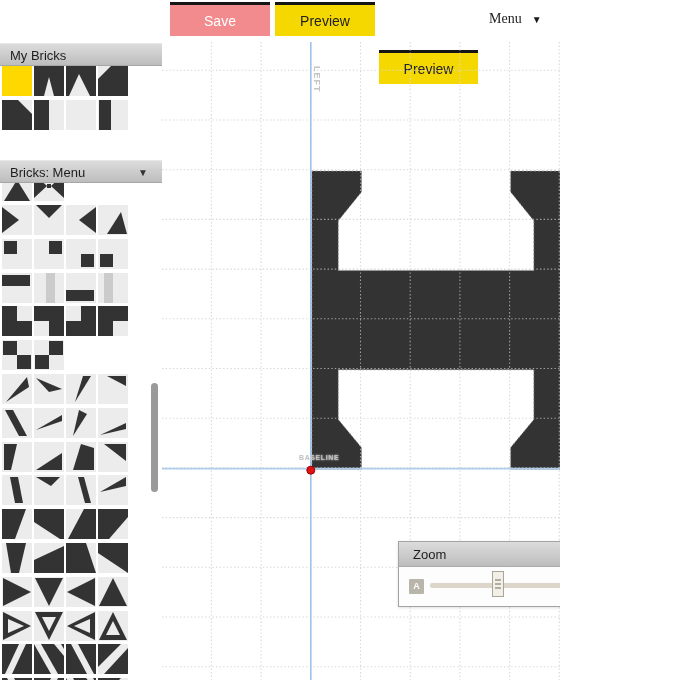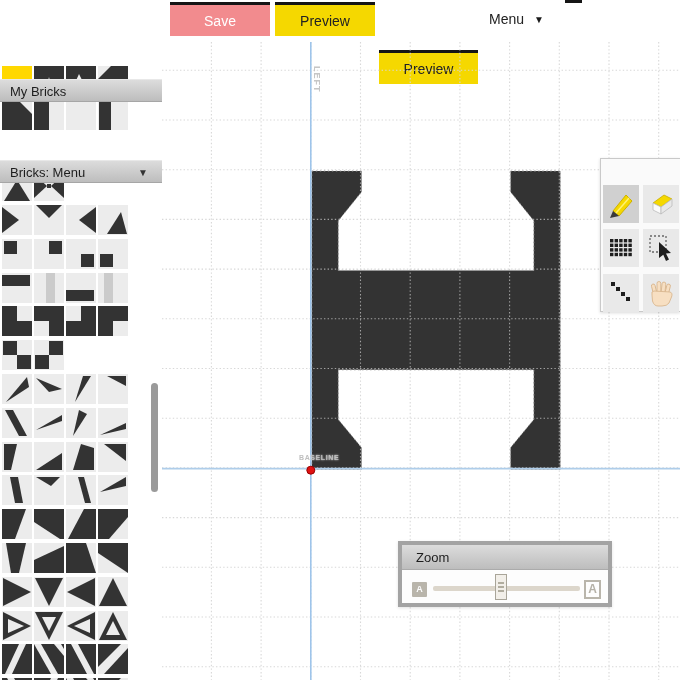--- a/index.html
+++ b/index.html
@@ -1,34 +1,34 @@
 <!DOCTYPE html>
 <html><head>
 <meta charset="utf-8">
 <style>
   html,body{margin:0;padding:0;background:#fff;}
-  #app{position:relative;width:680px;height:680px;overflow:hidden;background:#ffffff;
+  #app{position:relative;width:560px;height:680px;overflow:hidden;background:#ffffff;
        font-family:"Liberation Sans",sans-serif;-webkit-font-smoothing:antialiased;}
   
   .tb-btn{position:absolute;top:2px;height:34px;border:none;border-top:3px solid #151515;
           font-family:"Liberation Sans",sans-serif;font-size:14px;cursor:pointer;
           display:flex;align-items:center;justify-content:center;box-sizing:border-box;}
   #btn-save{left:170px;width:100px;background:#f28b8e;color:#ffffff;}
   #btn-download{left:275px;width:100px;background:#f5d800;color:#222;}
   #btn-preview{left:379px;width:99px;background:#f5d800;color:#222;margin-top:48px;}
   #menu-area{position:absolute;left:483px;top:2px;height:34px;display:flex;align-items:center;
-             gap:10px;padding:0 6px;background:#fff;color:#222;font-size:14px;cursor:pointer;}
+             gap:10px;padding:0 6px;background:#fff;color:#222;font-size:14px;cursor:pointer;font-family:Liberation Serif, serif;}
   #menu-caret{font-size:10px;color:#1a1a1a;}
   .top-mark{position:absolute;top:0;height:3px;background:#151515;}
   
   .panel-header{position:absolute;left:0;width:162px;height:23px;
         background:linear-gradient(#dcdcdc,#bdbdbd);border-top:1px solid #e8e8e8;
         border-bottom:1px solid #a6a6a6;color:#1d1d1d;font-size:13px;line-height:23px;
         padding-left:10px;box-sizing:border-box;z-index:5;}
-  #hdr-mybricks{top:43px;margin-top:36px;}
+  #hdr-mybricks{top:43px;}
   #hdr-core{top:160px;}
   #core-caret{position:absolute;right:14px;top:0;font-size:10px;color:#333;}
   .brick-tile{position:absolute;width:30px;height:30px;background:#ececec;z-index:2;}
   .brick-tile svg{display:block;}
   #sidebar-mask{position:absolute;left:0;top:42px;width:162px;height:638px;background:#fff;z-index:1;}
   #side-scroll{position:absolute;left:151px;top:383px;width:7px;height:109px;
                background:#9a9a9a;border-radius:4px;z-index:6;}
   
   #canvas-svg{position:absolute;left:162px;top:42px;z-index:3;}
   #label-left{position:absolute;left:312px;top:66px;writing-mode:vertical-lr;
@@ -40,21 +40,21 @@
       background:#fafafa;border:1px solid #c9c9c9;border-right:none;box-sizing:border-box;z-index:7;
       box-shadow:0 1px 3px rgba(0,0,0,0.15);}
   #tools-header{position:absolute;left:0;top:0;width:100%;height:24px;
       background:linear-gradient(#dcdcdc,#bdbdbd);border-bottom:1px solid #a6a6a6;
       color:#1d1d1d;font-size:13px;line-height:24px;padding-left:17px;box-sizing:border-box;}
   .tool-btn{position:absolute;width:36px;height:38px;background:#e9e9e9;border:none;padding:0;
       cursor:pointer;}
   .tool-btn.selected{background:#d0d0d0;}
   
   #zoom-panel{position:absolute;left:398px;top:541px;width:214px;height:66px;
-      background:#fdfdfd;border:4px solid #a3a3a3;box-sizing:border-box;z-index:7;
+      background:#fdfdfd;border:1px solid #a3a3a3;box-sizing:border-box;z-index:7;
       box-shadow:0 1px 3px rgba(0,0,0,0.12);}
   #zoom-header{position:absolute;left:0;top:0;width:100%;height:25px;
       background:linear-gradient(#dcdcdc,#bdbdbd);border-bottom:1px solid #ababab;
       color:#1d1d1d;font-size:13px;line-height:25px;padding-left:14px;box-sizing:border-box;}
   #zoom-small{position:absolute;left:10px;top:37px;width:15px;height:15px;background:#b9b5ab;
       color:#fdfdfd;font-size:9px;font-weight:bold;text-align:center;line-height:15px;border-radius:1px;}
   #zoom-track{position:absolute;left:31px;top:41px;width:147px;height:5px;background:#dcd6cb;border-radius:2px;}
   #zoom-handle{position:absolute;left:93px;top:29px;width:12px;height:26px;background:#f2efe9;
       border:1px solid #a9a599;box-sizing:border-box;cursor:pointer;}
   #zoom-handle i{display:block;height:2px;margin:2px 2px 0 2px;background:#b1ad9f;}

